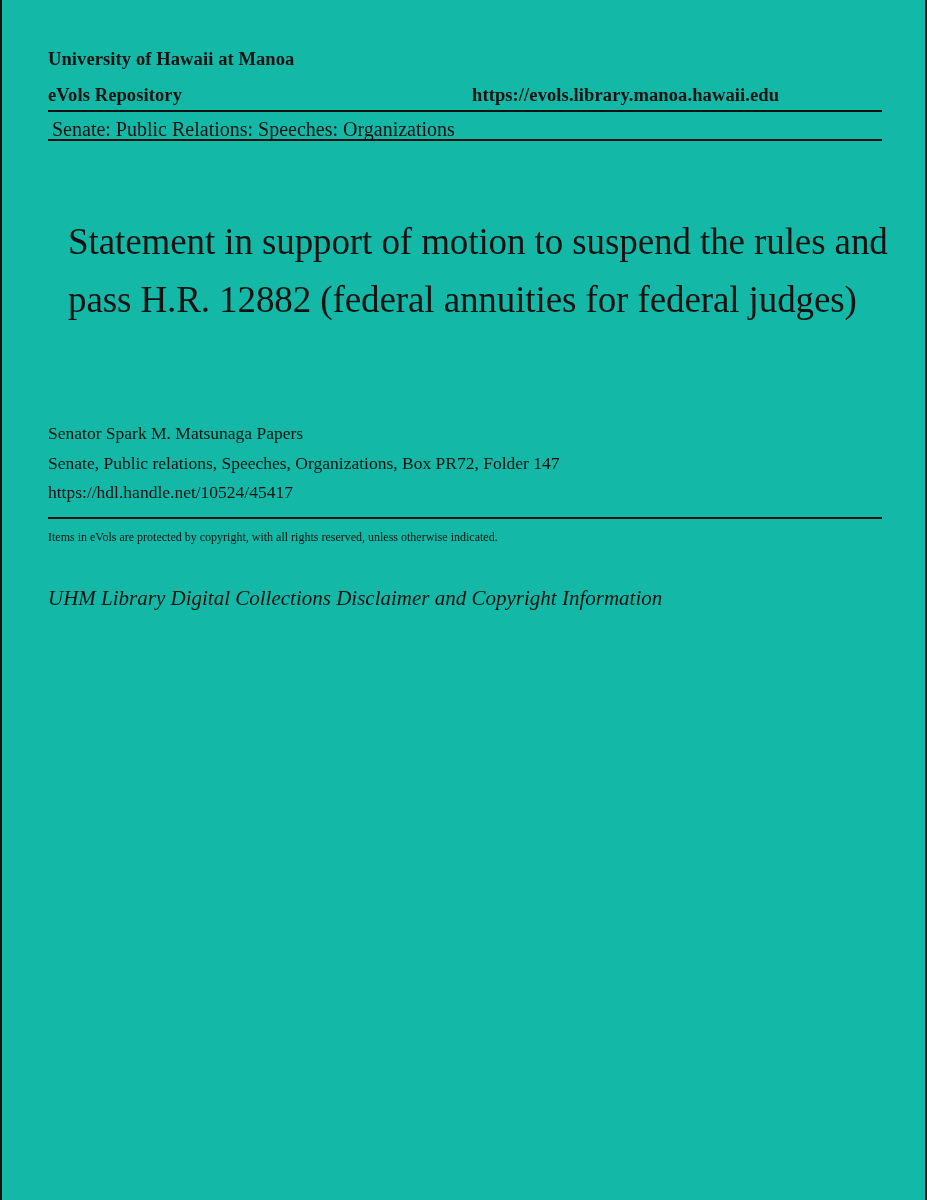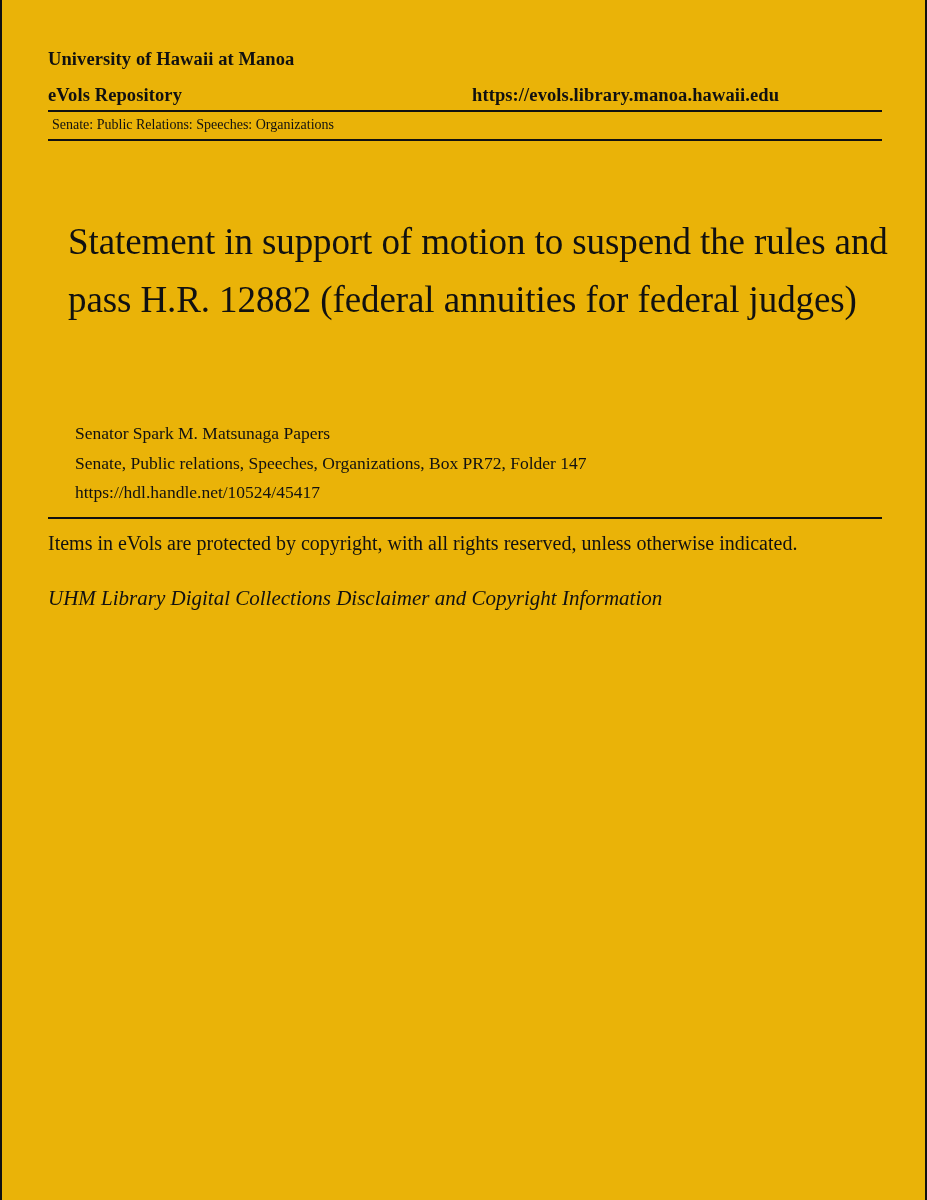--- a/index.html
+++ b/index.html
@@ -4,21 +4,21 @@
 <style>
   html, body {
     margin: 0;
     padding: 0;
     background: #8a8a8a;
   }
   .page {
     position: relative;
     width: 927px;
     height: 1200px;
-    background: #eab308;
+    background: #14b8a6;
     border-left: 2px solid #111111;
     border-right: 2px solid #111111;
     box-sizing: border-box;
     font-family: "Liberation Serif", serif;
     color: #111111;
     overflow: hidden;
   }
 
   .header {
     position: absolute;
@@ -66,21 +66,21 @@
     position: absolute;
     left: 50px;
     top: 116px;
     width: 834px;
     display: flex;
     align-items: baseline;
   }
   .subheader .col-left { width: 420px; flex: 0 0 420px; }
   .collection-path,
   .box-label {
-    font-size: 14px;
+    font-size: 20px;
     line-height: 1.3;
   }
 
   .title {
     position: absolute;
     left: 46px;
     top: 188px;
     width: 830px;
     font-size: 37px;
     line-height: 1.58;
@@ -89,30 +89,29 @@
     margin-left: 20px;
   }
 
   .citation {
     position: absolute;
     left: 46px;
     top: 420px;
     width: 834px;
     font-size: 17.5px;
     line-height: 1.52;
-    margin-left: 27px;
   }
   .citation div + div { margin-top: 3px; }
 
   .copyright {
     position: absolute;
     left: 46px;
     top: 529px;
     width: 834px;
-    font-size: 20px;
+    font-size: 12px;
     line-height: 1.4;
   }
 
   .disclaimer-link {
     position: absolute;
     left: 46px;
     top: 584px;
     width: 834px;
     font-size: 21px;
     font-style: italic;

